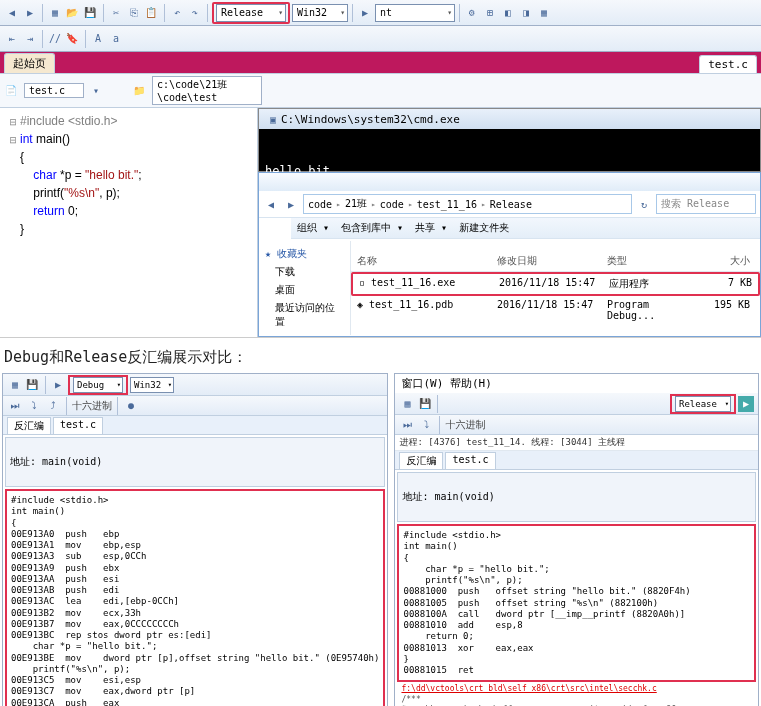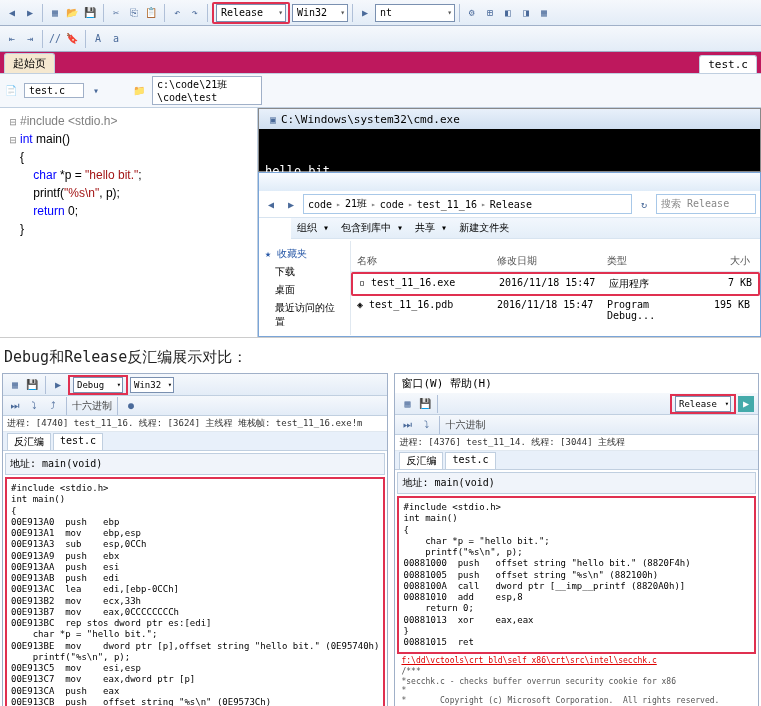--- a/index.html
+++ b/index.html
@@ -46,21 +46,21 @@
 .col-size { width: 60px; text-align: right; }
 .exp-row { display: flex; font-size: 10px; }
 .exp-row.hl { border: 2px solid #e03050; border-radius: 2px; }
 .section-label { font-size: 15px; padding: 10px 4px 6px; color: #222; }
 .bottom-section { display: flex; gap: 6px; padding: 0 2px; }
 .ide-pane { flex: 1; border: 1px solid #a0b0c8; background: #fff; display: flex; flex-direction: column; font-size: 10px; }
 .ide-tb { background: linear-gradient(#f5f8fc,#e3ecf7); border-bottom: 1px solid #c0cfe0; padding: 2px 4px; display: flex; align-items: center; gap: 2px; height: 22px; }
 .ide-tb2 { background: linear-gradient(#f5f8fc,#e3ecf7); border-bottom: 1px solid #c0cfe0; padding: 2px 4px; display: flex; align-items: center; gap: 3px; height: 20px; font-size: 10px; }
 .pane-tabs { background: #e8f0fa; padding: 1px 4px 0; border-bottom: 1px solid #c0cfe0; display: flex; gap: 2px; }
 .ptab { background: #fff; border: 1px solid #c0cfe0; border-bottom: none; padding: 1px 6px; font-size: 10px; }
-.dasm-head { background: #f0f4fa; border: 1px solid #c0cfe0; padding: 3px 4px; font-size: 10px; margin: 2px 2px 0; }
+.dasm-head { background: #f0f4fa; border: 1px solid #c0cfe0; padding: 17px 4px; font-size: 10px; margin: 2px 2px 0; }
 .dasm-body { font-family: Consolas, monospace; font-size: 9px; line-height: 1.25; padding: 4px 4px; white-space: pre; overflow: hidden; border: 2px solid #e03050; margin: 2px; }
 .status-line { background: #fff; font-size: 9px; padding: 1px 4px; color: #333; border-bottom: 1px solid #e0e8f0; }
 .menu-txt { font-size: 11px; padding: 2px 6px; }
 .small-dd { border: 1px solid #7a90b0; background: #fff; height: 16px; padding: 0 12px 0 3px; font-size: 9px; display: inline-flex; align-items: center; position: relative; }
 .small-dd::after { content: "▾"; position: absolute; right: 1px; font-size: 7px; }
 .red-box { border: 2px solid #e03050; padding: 0 3px; }
 .hexlabel { color: #444; }
 .blue-link { color: #d00; text-decoration: underline; font-size: 8px; }
 </style>
 </head>
@@ -217,21 +217,20 @@
     </div>
     <div class="ide-tb2">
       <span class="tb-icon">⏭</span>
       <span class="tb-icon">⤵</span>
       <span class="tb-icon">⤴</span>
       <span class="tb-sep"></span>
       <span class="hexlabel">十六进制</span>
       <span class="tb-sep"></span>
       <span class="tb-icon">●</span>
     </div>
-    <div class="status-line">进程: [4740] test_11_16.  线程: [3624] 主线程    堆栈帧: test_11_16.exe!m</div>
     <div class="pane-tabs">
       <div class="ptab">反汇编</div>
       <div class="ptab">test.c</div>
     </div>
     <div class="dasm-head">
       <span>地址:</span> <span>main(void)</span>
     </div>
     <div class="dasm-body">#include &lt;stdio.h&gt;
 int main()
 {

